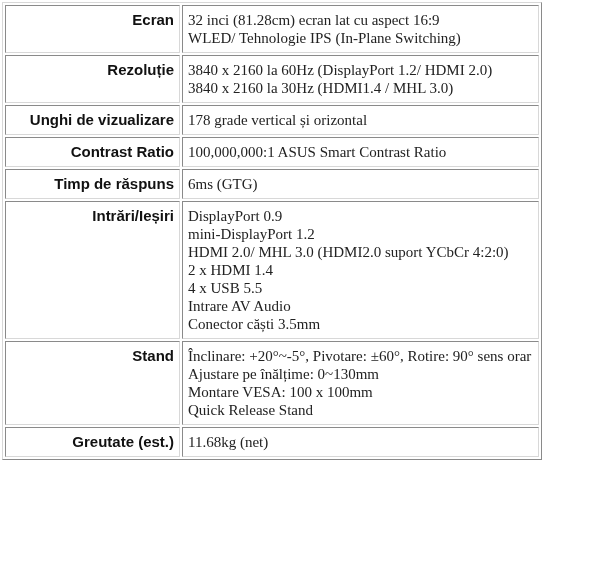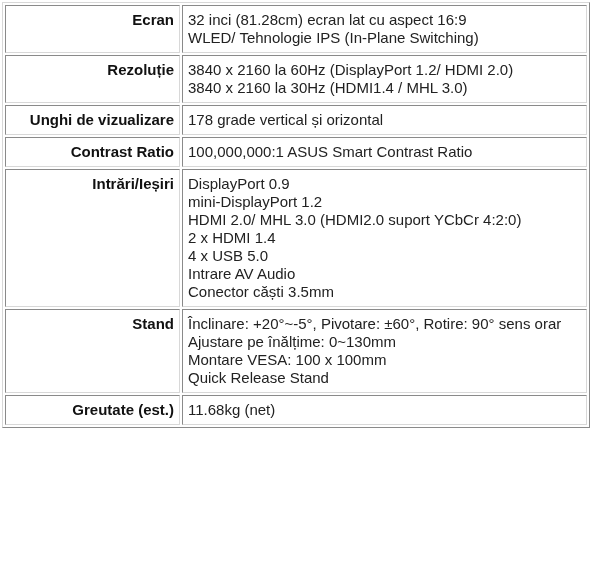--- a/index.html
+++ b/index.html
@@ -7,21 +7,21 @@
       padding: 0;
       background: #ffffff;
       width: 608px;
       height: 582px;
       overflow: hidden;
     }
     .spec-table {
       position: absolute;
       left: 2px;
       top: 2px;
-      width: 588px;
+      width: 540px;
       border-collapse: separate;
       border-spacing: 2px;
       border-top: 1px solid #d8d8d8;
       border-left: 1px solid #d8d8d8;
       border-right: 1px solid #8a8a8a;
       border-bottom: 1px solid #8a8a8a;
       font-family: "Liberation Sans", "DejaVu Sans", sans-serif;
       font-size: 15px;
       color: #111111;
       table-layout: fixed;
@@ -42,20 +42,21 @@
       color: #111111;
     }
     .spec-value {
       text-align: left;
       font-weight: normal;
       color: #222222;
     }
     .value-line {
       display: block;
       white-space: nowrap;
+      font-family: Liberation Serif, serif;
     }
   </style>
 </head>
 <body>
 
 <table class="spec-table">
   <tbody>
 
     <tr>
       <td class="spec-label">Ecran</td>
@@ -82,29 +83,35 @@
     </tr>
 
     <tr>
       <td class="spec-label">Contrast Ratio</td>
       <td class="spec-value">
         <span class="value-line">100,000,000:1 ASUS Smart Contrast Ratio</span>
       </td>
     </tr>
 
 
+    <tr>
+      <td class="spec-label">Timp de răspuns</td>
+      <td class="spec-value">
+        <span class="value-line">6ms (GTG)</span>
+      </td>
+    </tr>
 
     <tr>
       <td class="spec-label">Intrări/Ieșiri</td>
       <td class="spec-value">
         <span class="value-line">DisplayPort 0.9</span>
         <span class="value-line">mini-DisplayPort 1.2</span>
         <span class="value-line">HDMI 2.0/ MHL 3.0 (HDMI2.0 suport YCbCr 4:2:0)</span>
         <span class="value-line">2 x HDMI 1.4</span>
-        <span class="value-line">4 x USB 5.0</span>
+        <span class="value-line">4 x USB 5.5</span>
         <span class="value-line">Intrare AV Audio</span>
         <span class="value-line">Conector căști 3.5mm</span>
       </td>
     </tr>
 
     <tr>
       <td class="spec-label">Stand</td>
       <td class="spec-value">
         <span class="value-line">Înclinare: +20°~-5°, Pivotare: ±60°, Rotire: 90° sens orar</span>
         <span class="value-line">Ajustare pe înălțime: 0~130mm</span>

